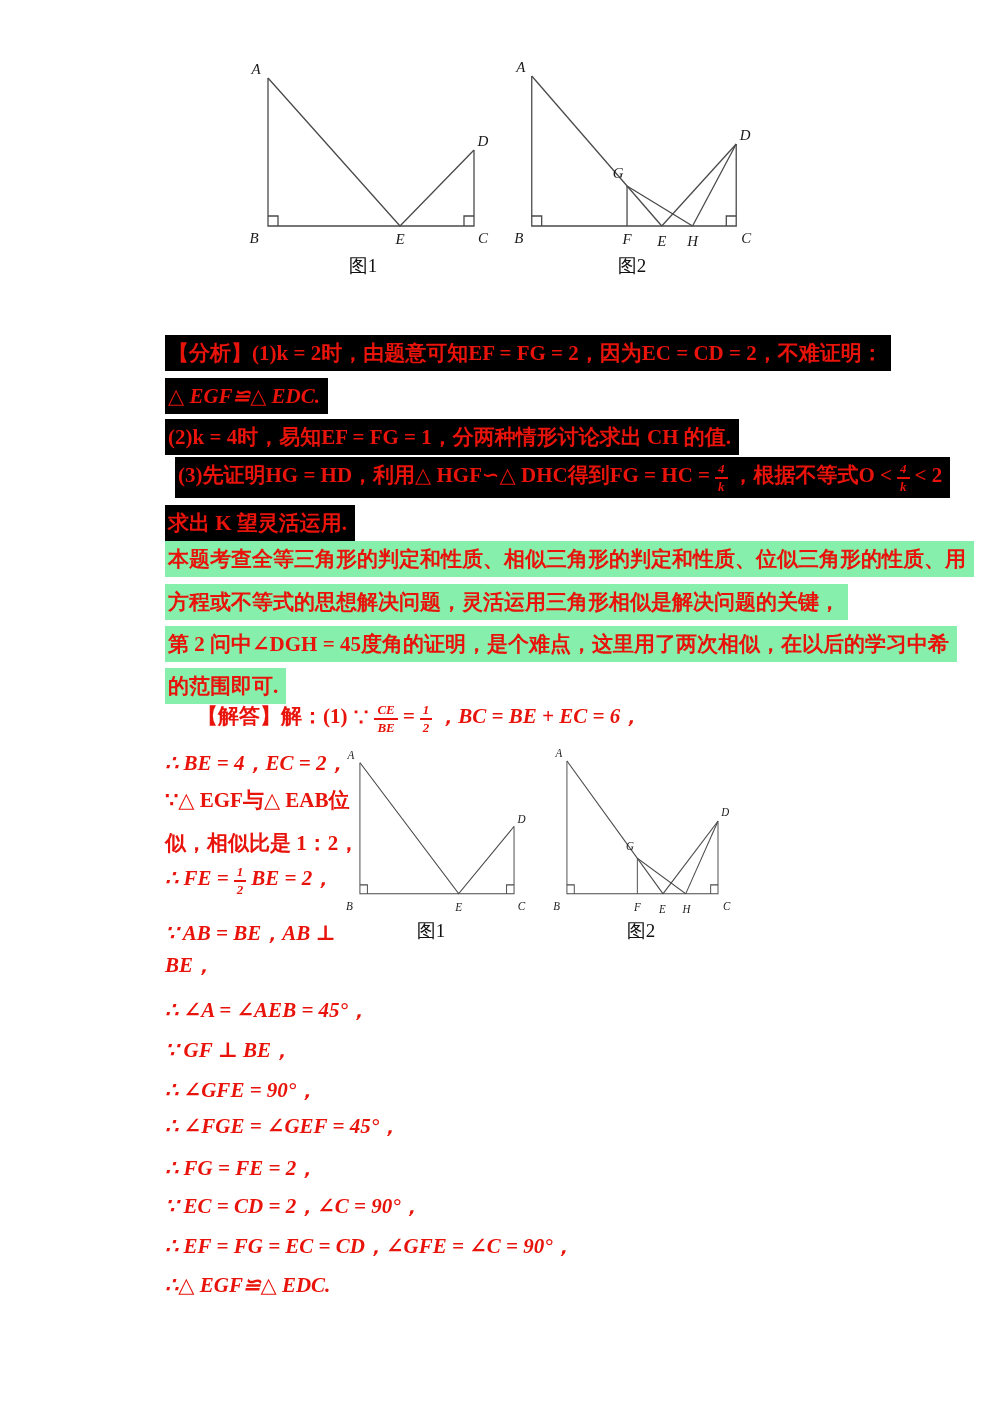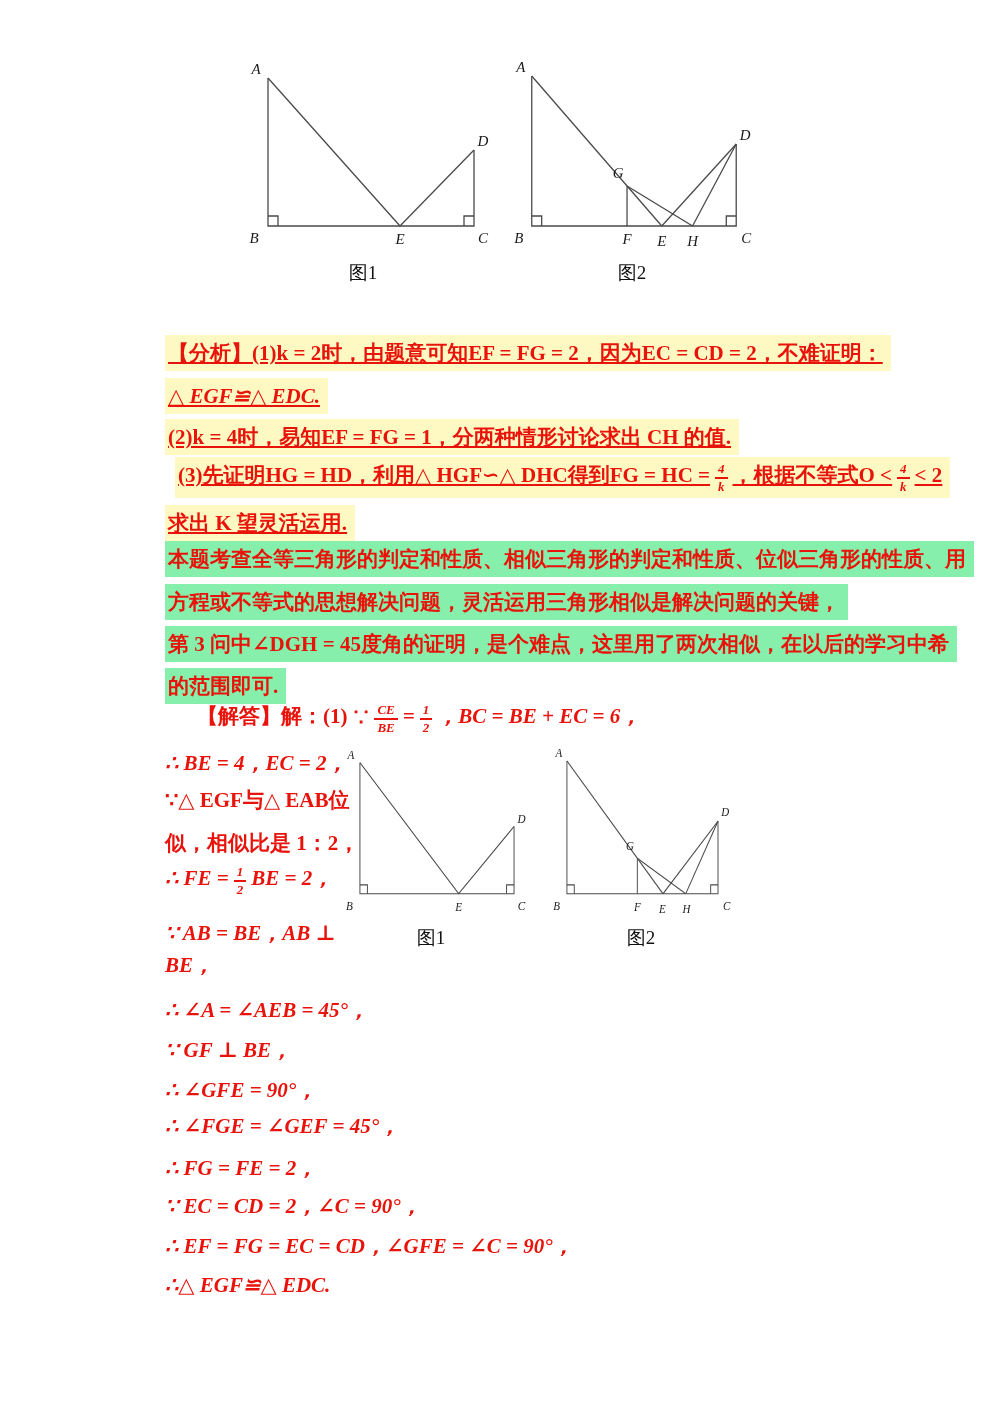--- a/index.html
+++ b/index.html
@@ -13,33 +13,33 @@
   }
   .txtline{
     position:absolute;left:165px;
     font-size:21px;font-weight:bold;
     color:#e8130a;
     white-space:nowrap;
     line-height:1.25;
   }
   .it{font-style:italic;border-radius:14px;}
   .hl{display:inline-block;padding:5px 8px 5px 3px;}
-  .hl-cyan{background:#fef9c3;text-decoration:underline;}
+  .hl-cyan{background:#000000;}
   .hl-yellow{background:#86efac;}
   .frac{
     display:inline-block;vertical-align:middle;text-align:center;
     font-size:13px;line-height:1.05;margin:0 5px;font-style:italic;
   }
   .frac .fn{display:block;border-bottom:2px solid currentColor;padding:0 3px 1px;}
   .frac .fd{display:block;padding-top:1px;}
   .figwrap{position:absolute;text-align:center;}
   .figwrap svg{display:block;}
   .figcaption{
     font-size:19px;color:#111111;font-weight:normal;
-    margin-top:10px;font-family:"Liberation Serif","DejaVu Serif",serif;
+    margin-top:3px;font-family:"Liberation Serif","DejaVu Serif",serif;
   }
   .diag{stroke:#4a4a4a;stroke-width:1.3;fill:none;}
   .vlabel{
     font-family:"Liberation Serif","DejaVu Serif",serif;
     font-size:15px;font-style:italic;fill:#1a1a1a;stroke:none;
   }
 </style>
 </head>
 <body>
 
@@ -98,21 +98,21 @@
     <span class="hl hl-cyan">求出 K 望灵活运用.</span>
   </div>
 
   <div class="txtline" style="top:541px;">
     <span class="hl hl-yellow">本题考查全等三角形的判定和性质、相似三角形的判定和性质、位似三角形的性质、用</span>
   </div>
   <div class="txtline" style="top:584px;">
     <span class="hl hl-yellow">方程或不等式的思想解决问题，灵活运用三角形相似是解决问题的关键，</span>
   </div>
   <div class="txtline" style="top:626px;">
-    <span class="hl hl-yellow">第 3 问中∠DGH = 45度角的证明，是个难点，这里用了两次相似，在以后的学习中希</span>
+    <span class="hl hl-yellow">第 2 问中∠DGH = 45度角的证明，是个难点，这里用了两次相似，在以后的学习中希</span>
   </div>
   <div class="txtline" style="top:668px;">
     <span class="hl hl-yellow">的范围即可.</span>
   </div>
 
   <div class="txtline" style="top:703px;margin-left:32px;">
     <span>【解答】解：(1) ∵</span><span class="frac"><span class="fn">CE</span><span class="fd">BE</span></span><span class="it">=</span><span class="frac"><span class="fn">1</span><span class="fd">2</span></span><span class="it">，BC = BE + EC = 6，</span>
   </div>
 
   <div class="figwrap" style="left:330px;top:745px;width:202px;">

